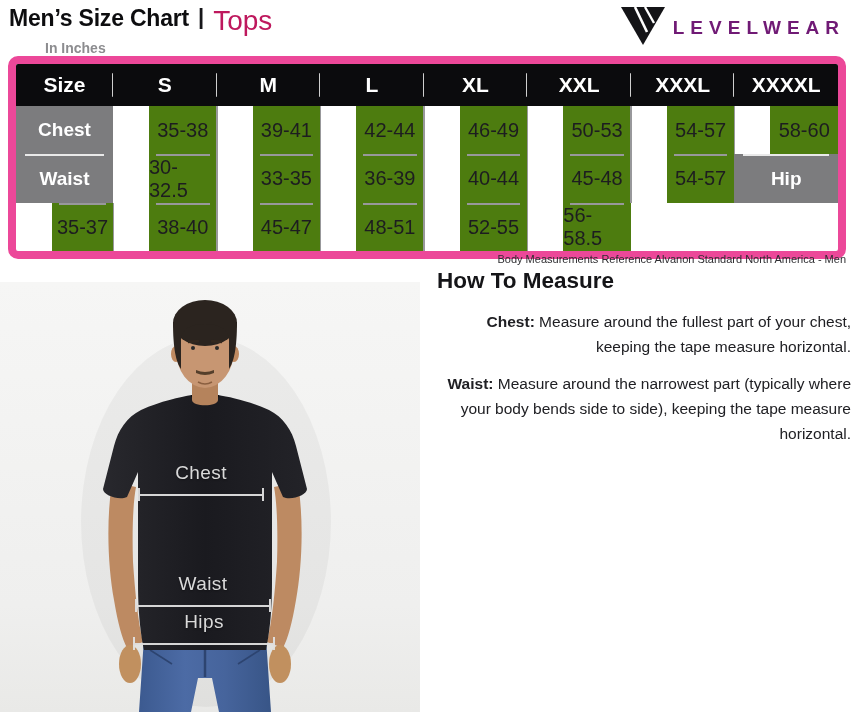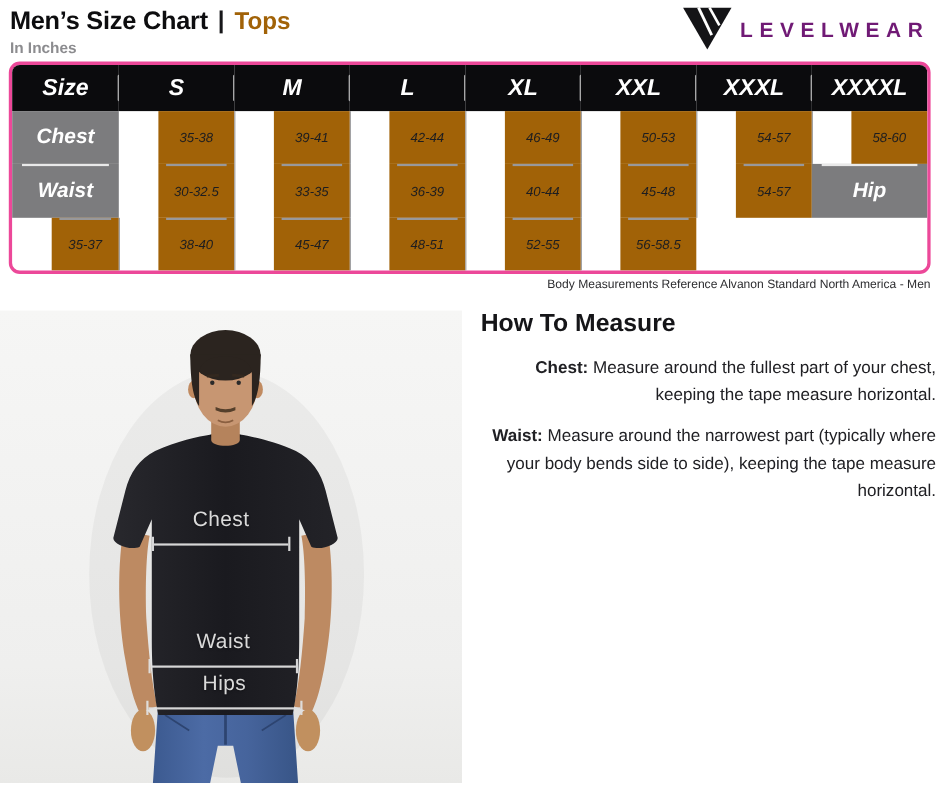--- a/index.html
+++ b/index.html
@@ -2,63 +2,62 @@
 <html><head>
 <meta charset="utf-8">
 <style>
   html,body{margin:0;padding:0;}
   body{
     width:854px;height:723px;position:relative;background:#ffffff;
     font-family:"Liberation Sans", sans-serif;overflow:hidden;
   }
   
   .page-header{position:absolute;left:9px;top:5px;}
-  .title-row{display:flex;align-items:center;gap:9px;}
+  .title-row{display:flex;align-items:flex-start;gap:9px;}
   .page-title{font-size:23px;font-weight:800;color:#0d0d0f;letter-spacing:-0.2px;}
   .title-pipe{font-size:22px;font-weight:600;color:#17171a;transform:translateY(-1px);}
-  .title-sub{font-size:22px;font-weight:700;color:#a16207;}
-  .unit-note{font-size:14px;font-weight:600;color:#8c8c8f;margin-top:3px;}
+  .title-sub{font-size:28px;font-weight:400;color:#be185d;}
+  .unit-note{font-size:14px;font-weight:600;color:#8c8c8f;margin-top:3px;margin-left:36px;}
   
   .logo{position:absolute;right:9px;top:6px;display:flex;align-items:center;gap:7px;}
   .logo-text{font-size:19px;font-weight:700;letter-spacing:6px;color:#701a75;}
   
   .size-table{
     position:absolute;left:8px;top:56px;width:838px;box-sizing:border-box;
-    border:3px solid #ec4899;border-radius:10px;overflow:hidden;background:#fff;
+    border:8px solid #ec4899;border-radius:10px;overflow:hidden;background:#fff;
     display:grid;grid-template-columns:97px repeat(7,1fr);
     grid-template-rows:42px 48px 49px 48px;
-    font-style:italic;
   }
   .th{background:#0b0b0d;color:#fff;font-size:21px;font-weight:700;
       display:flex;align-items:center;justify-content:center;position:relative;}
   .th.hdiv::after{content:"";position:absolute;right:-1px;top:9px;bottom:9px;width:2px;
       background:#cfcfcf;border-radius:1px;}
   .rl{background:#7c7c7e;color:#fff;font-size:19px;font-weight:700;
       display:flex;align-items:center;justify-content:center;position:relative;}
   .rl.sep::before{content:"";position:absolute;top:0;left:9px;right:9px;height:2px;background:#e9e9e9;}
-  .td{background:#a16207;color:#1d1d20;font-size:12px;
+  .td{background:#4d7c0f;color:#1d1d20;font-size:20px;
       display:flex;align-items:center;justify-content:center;position:relative;margin-left:36px;}
   .td.vdiv::after{content:"";position:absolute;right:-1px;top:0;bottom:0;width:1.5px;background:#98989b;}
   .td.hsep::before{content:"";position:absolute;top:0;left:7px;right:7px;height:1.5px;background:#98989b;}
   .footnote{position:absolute;left:8px;top:253px;width:838px;text-align:right;
       font-size:11px;color:#2d2d30;}
   
   .photo{position:absolute;left:0;top:282px;width:420px;height:430px;overflow:hidden;}
   .photo svg{display:block;}
   .measure{position:absolute;display:flex;flex-direction:column;align-items:center;}
   .measure-label{font-size:19px;color:#dadada;letter-spacing:.4px;
       text-shadow:0 1px 2px rgba(0,0,0,.35);line-height:1;margin-bottom:6px;}
   .m-line{width:100%;height:13px;box-sizing:border-box;
       border-left:2px solid rgba(224,224,224,.95);border-right:2px solid rgba(224,224,224,.95);
       background:linear-gradient(rgba(224,224,224,.95),rgba(224,224,224,.95)) center/100% 2px no-repeat;}
   .measure-chest{left:138px;top:181px;width:126px;}
   .measure-waist{left:135px;top:292px;width:136px;}
   .measure-hips{left:133px;top:330px;width:142px;}
   
-  .howto{position:absolute;left:437px;top:281px;width:414px;}
+  .howto{position:absolute;left:437px;top:268px;width:414px;}
   .howto-title{font-size:22.5px;font-weight:800;color:#151518;margin:0 0 15px 0;}
   .howto p{font-size:15.5px;line-height:1.62;color:#202024;margin:0 0 12px 0;text-align:right;}
   .howto strong{font-weight:700;}
 </style>
 </head>
 <body>
 
 <div class="page-header">
   <div class="title-row">
     <span class="page-title">Men’s Size Chart</span>

